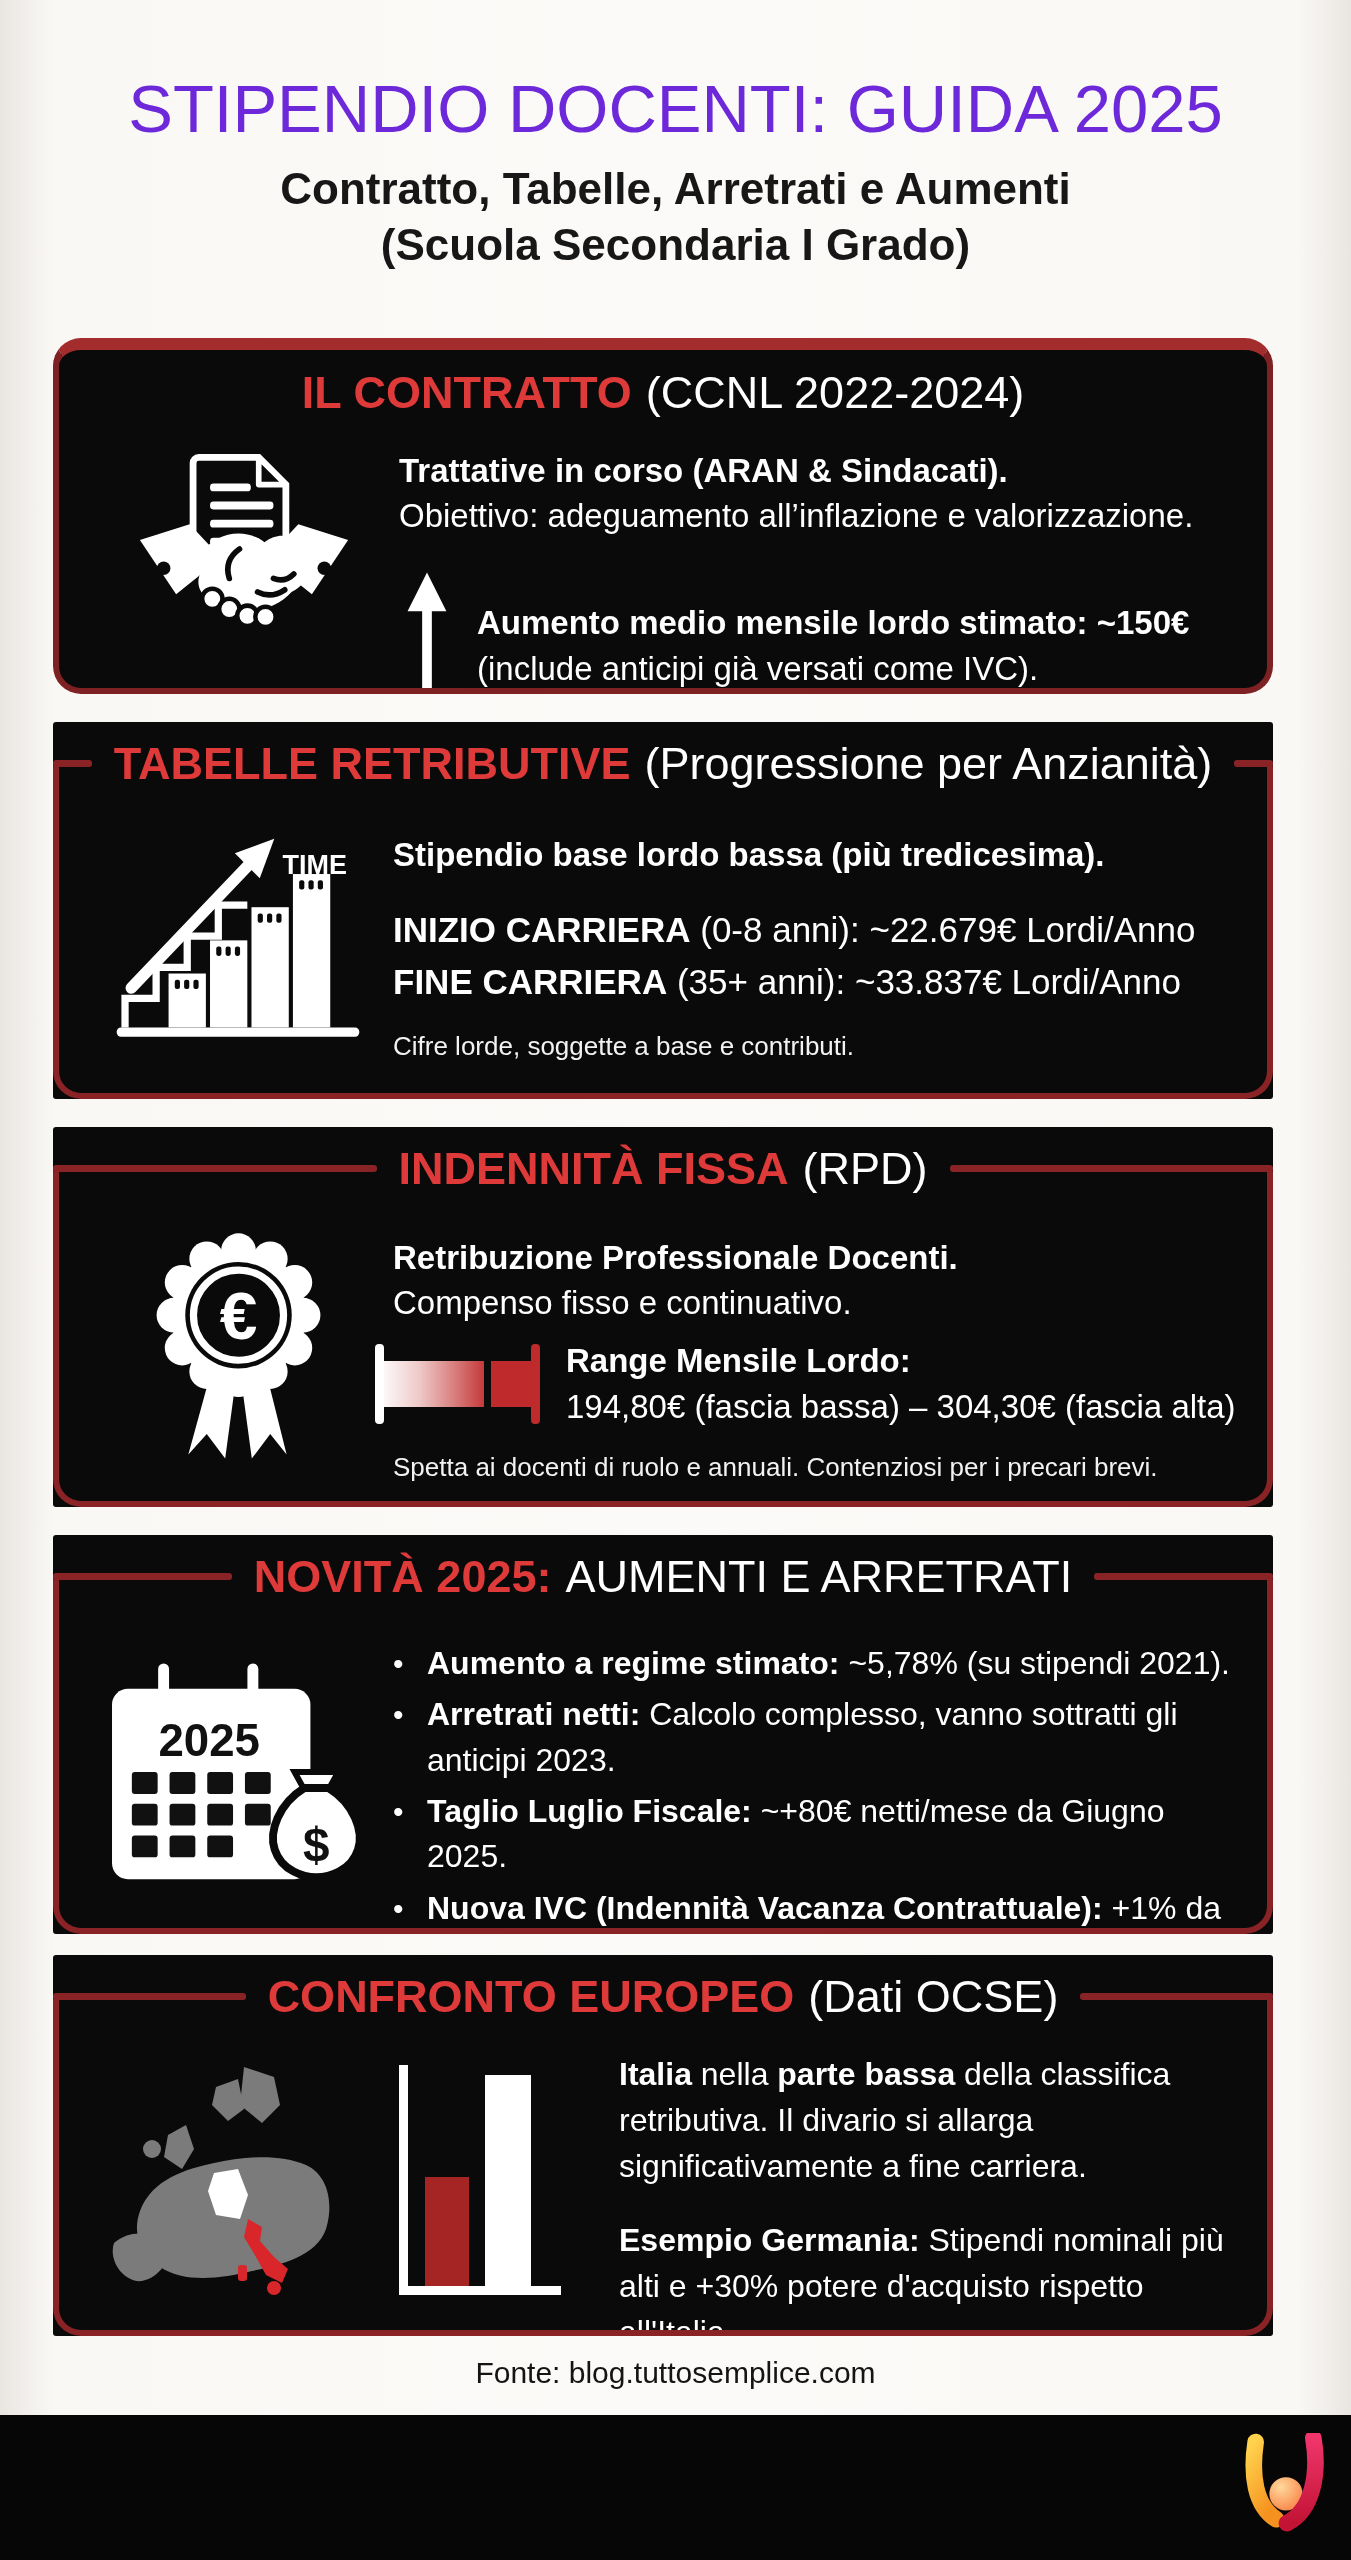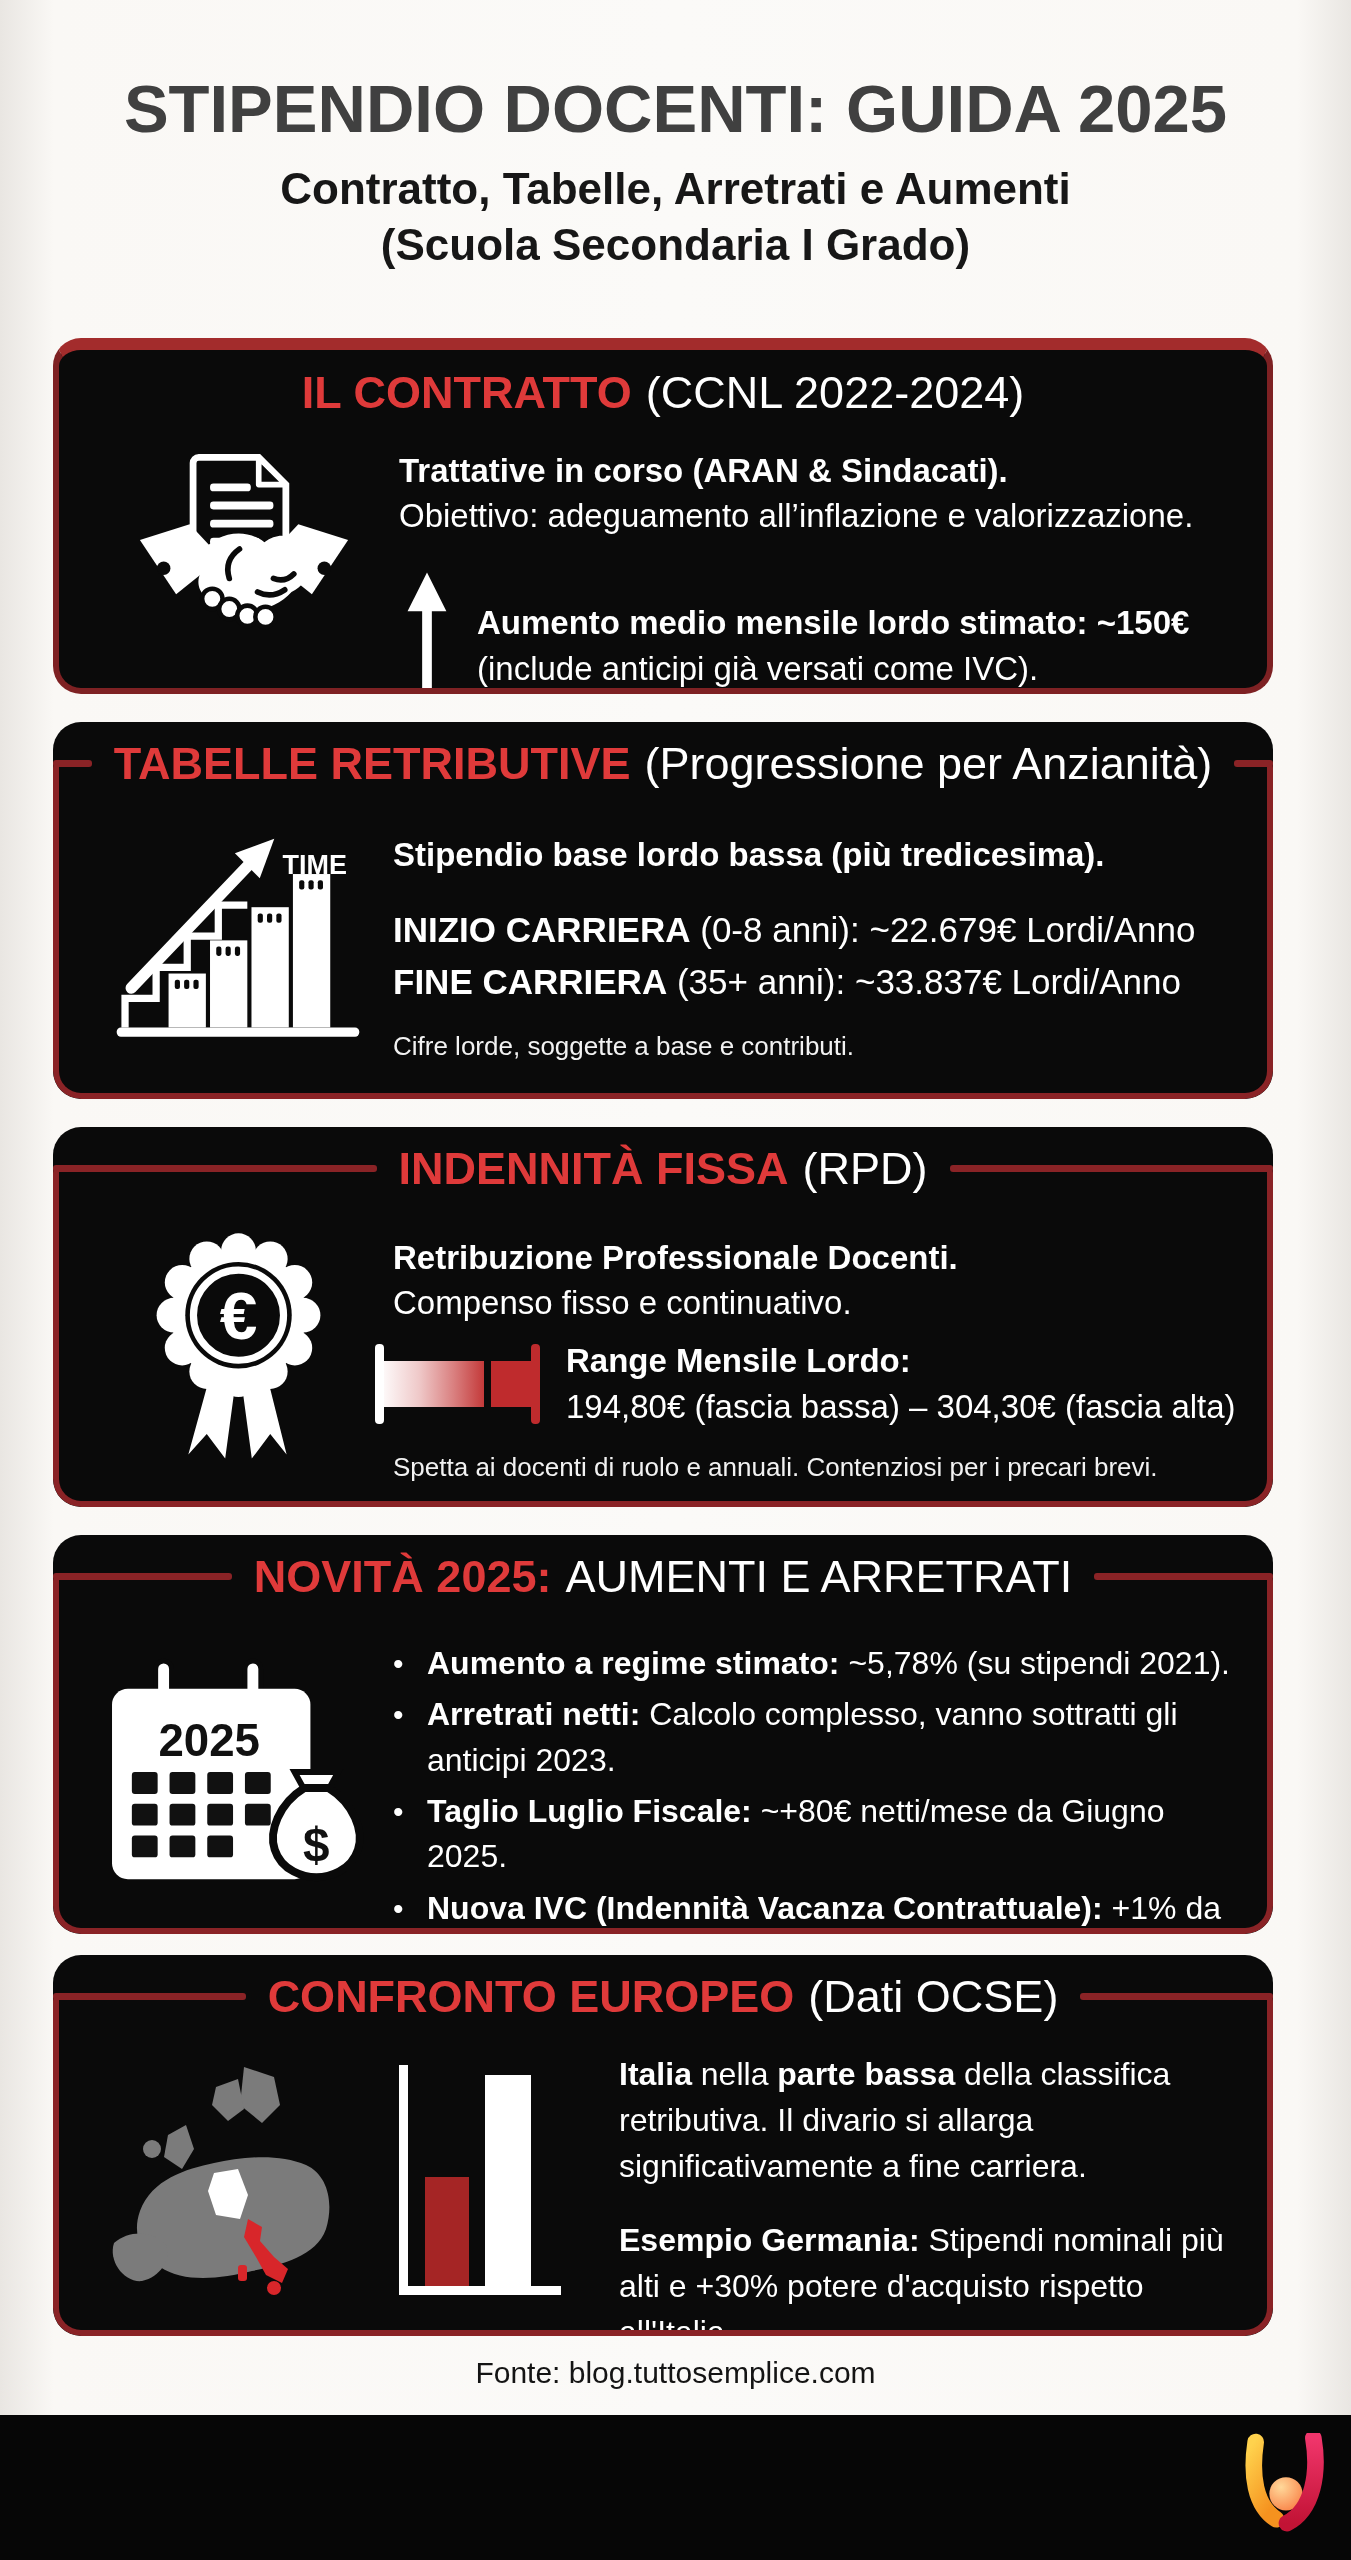--- a/index.html
+++ b/index.html
@@ -4,22 +4,22 @@
 <style>
   html,body{margin:0;padding:0;}
   body{
     width:1351px;height:2560px;position:relative;overflow:hidden;
     font-family:"Liberation Sans", sans-serif;
     background:linear-gradient(90deg,#e9e6e2 0%,#faf8f5 4%,#fbfaf8 50%,#faf8f5 96%,#e9e6e2 100%);
   }
   
   .header{padding-top:70px;text-align:center;}
   .main-title{
-    margin:0;font-size:67px;font-weight:700;letter-spacing:0px;
-    color:#404040;line-height:1.15;
+    margin:0;font-size:67px;font-weight:400;letter-spacing:0px;
+    color:#6d28d9;line-height:1.15;
   }
   .subtitle{margin-top:14px;font-size:44px;font-weight:700;color:#171717;line-height:1.28;}
   
   .card,.lcard{
     width:1220px;margin-left:53px;box-sizing:border-box;background:#0a0a0a;
     color:#fff;position:relative;overflow:hidden;
   }
   .card1{
     margin-top:64px;height:356px;border-radius:28px;
     border:6px solid #7e2123;border-top:12px solid #a32c2c;
@@ -30,21 +30,21 @@
   .card-body{display:flex;align-items:flex-start;padding:0 34px 0 30px;}
   .icon-col{width:310px;flex:0 0 310px;display:flex;justify-content:center;}
   .text-col{flex:1;padding-top:6px;}
   .b{font-weight:700;}
   .card1 .icon-col{padding-top:34px;}
   .card1 .line1{font-size:33px;line-height:1.38;margin-top:22px;}
   .arrow-row{display:flex;align-items:center;margin-top:30px;}
   .arrow-row .arr{flex:0 0 56px;margin-right:22px;}
   .arrow-row .stack{font-size:33px;line-height:1.38;}
   
-  .lcard{border-radius:28px;}
+  .lcard{border-radius:3px;}
   .lcard .frame{
     content:"";position:absolute;left:0;right:0;top:42px;bottom:0;
     border:6px solid #8a2326;border-top:none;border-radius:4px 4px 28px 28px;pointer-events:none;
   }
   .lcard2{margin-top:28px;height:377px;}
   .lcard3{margin-top:28px;height:380px;}
   .lcard4{margin-top:28px;height:399px;}
   .lcard5{margin-top:21px;height:381px;}
   .legend-row{display:flex;align-items:center;height:84px;padding:0 0;}
   .legend-row .line{flex:1;height:7px;background:#8a2326;border-radius:3px;}

